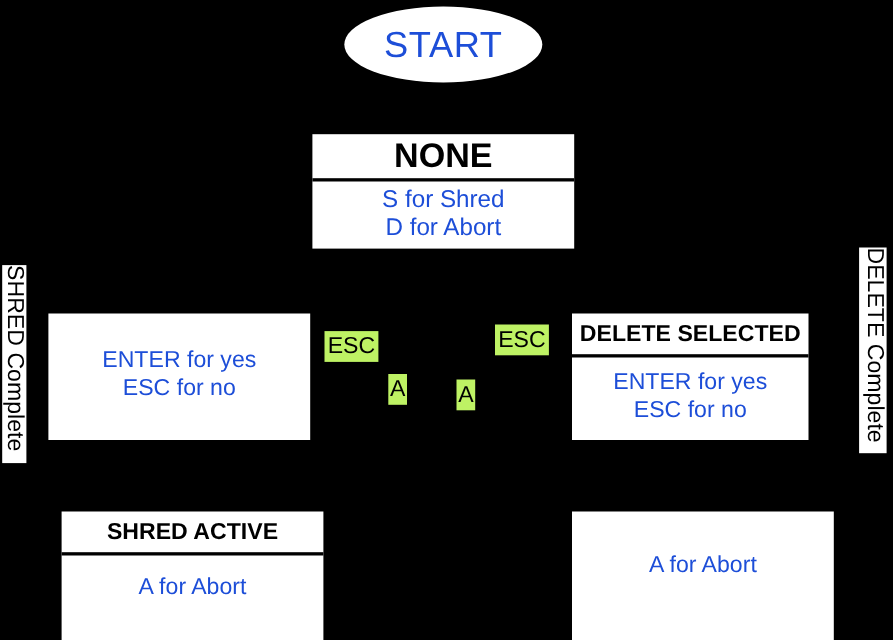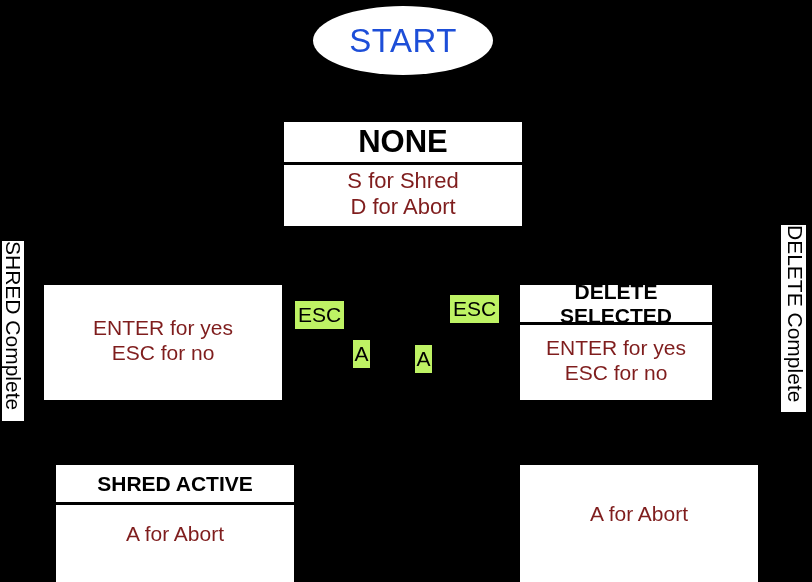--- a/index.html
+++ b/index.html
@@ -49,21 +49,21 @@
     color: #000000;
     font-weight: bold;
     text-align: center;
     border-bottom: 3px solid #000000;
     box-sizing: border-box;
     display: flex;
     align-items: center;
     justify-content: center;
   }
   .state-body {
-    color: #7f1d1d;
+    color: #1d4ed8;
     text-align: center;
     flex: 1 1 auto;
     display: flex;
     flex-direction: column;
     align-items: center;
     justify-content: center;
     box-sizing: border-box;
   }
   .state-body .line {
     display: block;
@@ -74,21 +74,21 @@
   #node-none { left: 284px; top: 122px; width: 238px; height: 104px; }
   #node-none .state-title { height: 43px; font-size: 31px; }
   #node-none .state-body { font-size: 22px; padding-bottom: 4px; }
 
   
   #node-shred-selected { left: 44px; top: 285px; width: 238px; height: 115px; }
   #node-shred-selected .state-title { height: 40px; font-size: 21px; }
   #node-shred-selected .state-body { font-size: 21px; padding-bottom: 4px; }
 
   
-  #node-delete-selected { left: 520px; top: 285px; width: 192px; height: 115px; }
+  #node-delete-selected { left: 520px; top: 285px; width: 215px; height: 115px; }
   #node-delete-selected .state-title { height: 40px; font-size: 21px; }
   #node-delete-selected .state-body { font-size: 21px; padding-bottom: 4px; }
 
   
   #node-shred-active { left: 56px; top: 465px; width: 238px; height: 117px; justify-content: center; }
   #node-shred-active .state-title { height: 40px; font-size: 21px; }
   #node-shred-active .state-body { font-size: 21px; padding-bottom: 18px; }
 
   
   #node-delete-active { left: 520px; top: 465px; width: 238px; height: 117px; }

